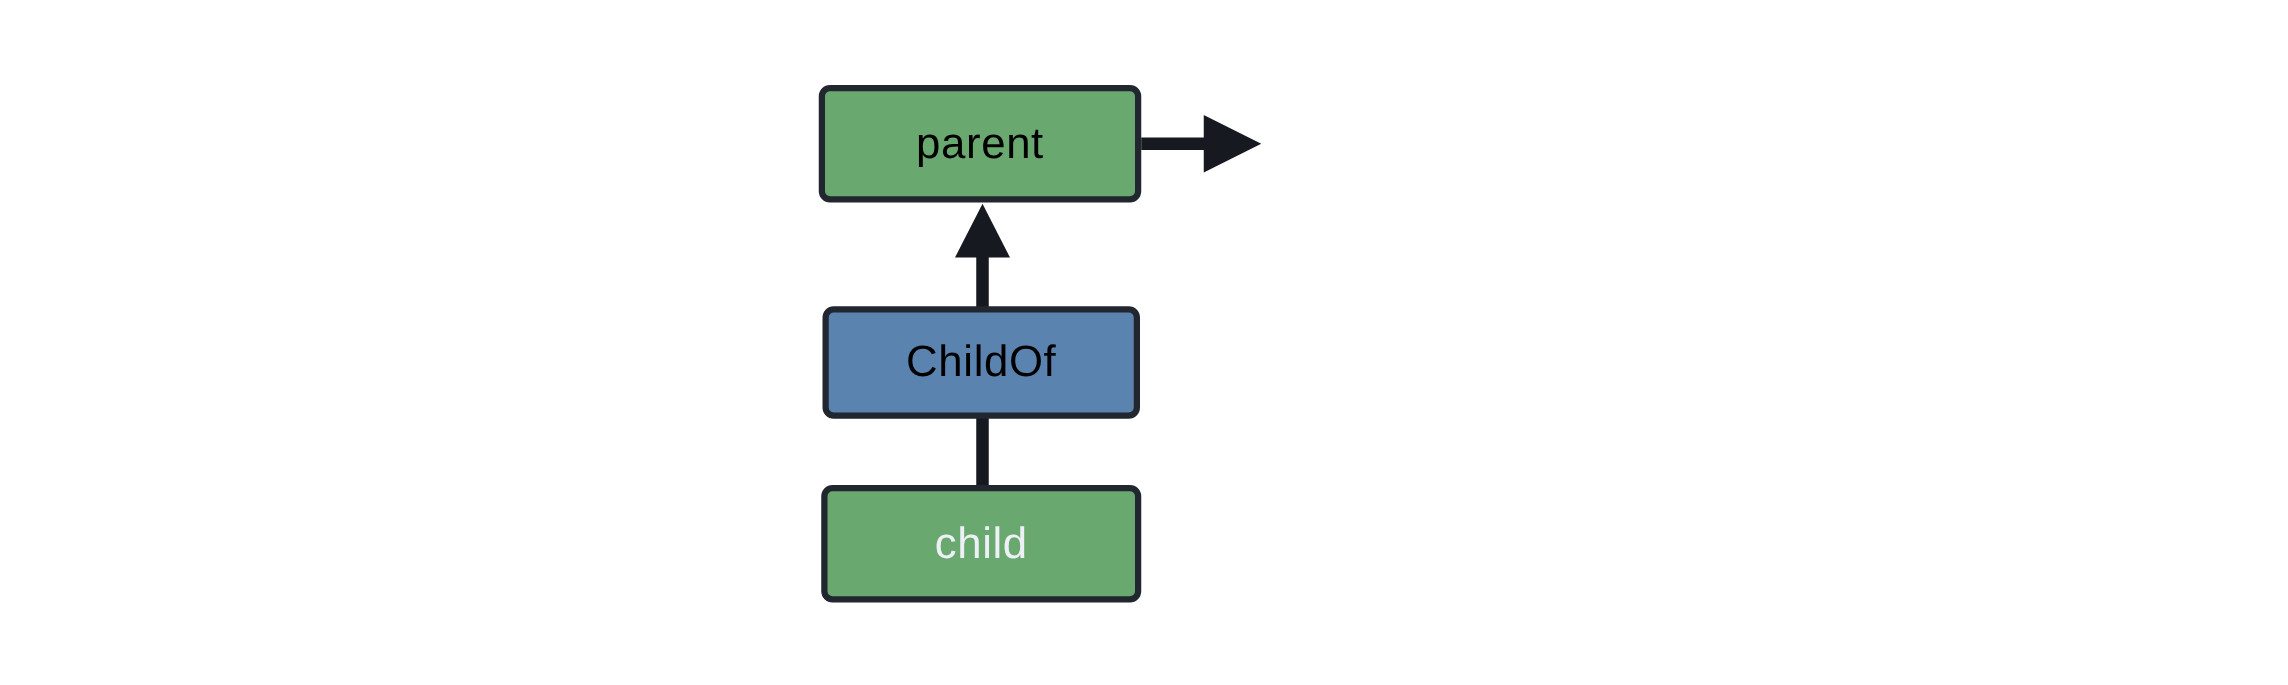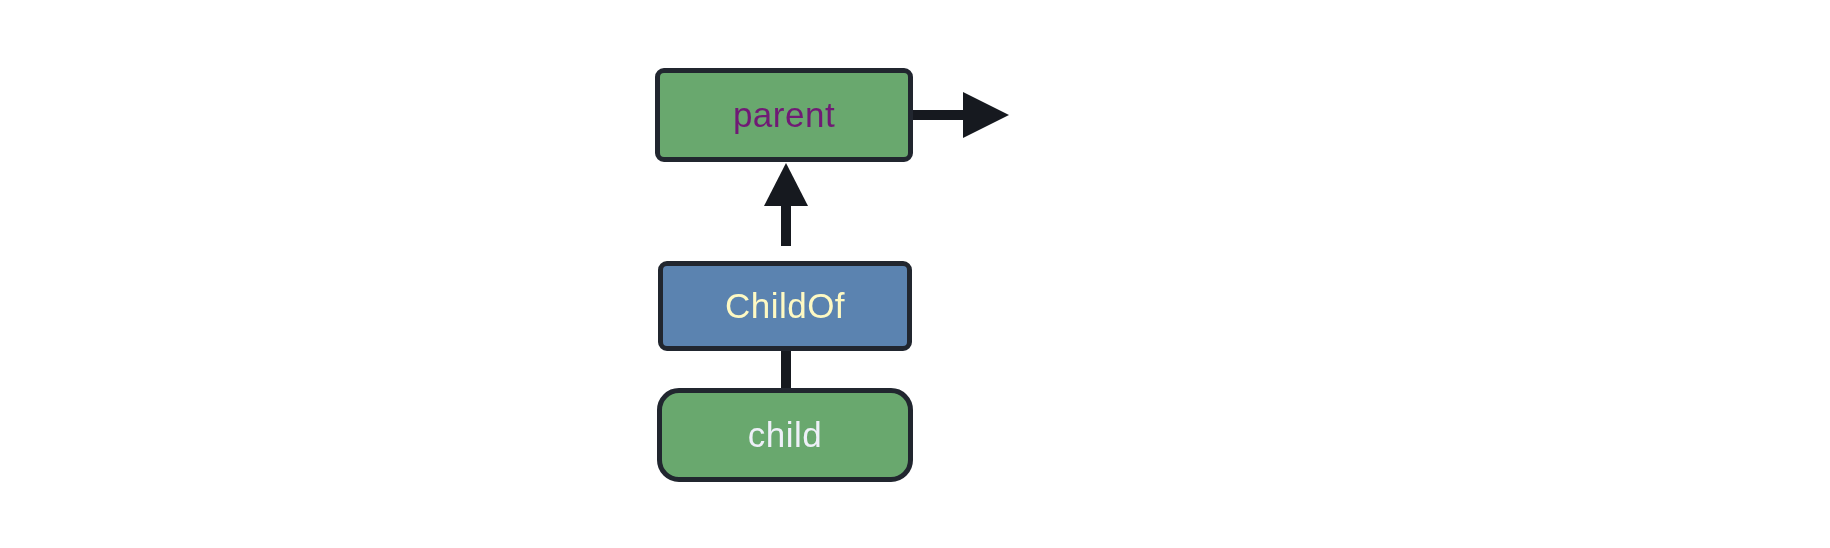--- a/index.html
+++ b/index.html
@@ -34,21 +34,21 @@
     align-items: center;
     justify-content: center;
     font-size: 35px;
     font-weight: 400;
     letter-spacing: 0.5px;
     color: #eef0f8;
   }
   .node-parent   { left: 655px;  top: 68px;  width: 258px; height: 94px; }
   .node-position { left: 1010px; top: 70px;  width: 265px; height: 90px; }
   .node-childof  { left: 658px;  top: 245px; width: 254px; height: 90px; }
-  .node-child    { left: 657px;  top: 388px; width: 256px; height: 94px; border-radius: 22px; }
+  .node-child    { left: 657px;  top: 388px; width: 256px; height: 94px; }
 </style>
 </head>
 <body>
 
 <div class="canvas">
 
   <svg class="edges-layer" width="1830" height="548" viewBox="0 0 1830 548" xmlns="http://www.w3.org/2000/svg">
 
     <g>
       <line x1="913" y1="115" x2="968" y2="115" stroke-width="10" stroke="#16191f"></line>
@@ -58,26 +58,26 @@
     <g>
       <line x1="786" y1="246" x2="786" y2="200" stroke-width="10" stroke="#16191f"></line>
       <polygon points="764,206 786,163 808,206" fill="#16191f"></polygon>
     </g>
 
     <g>
       <line x1="786" y1="390" x2="786" y2="334" stroke-width="10" stroke="#16191f"></line>
     </g>
   </svg>
 
-  <div class="node node-parent" style="background: rgb(105, 168, 110); border-color: rgb(33, 38, 47); color: #701a75;">
+  <div class="node node-parent" style="background: rgb(105, 168, 110); border-color: rgb(33, 38, 47); color: #000000;">
     <span>parent</span>
   </div>
 
 
-  <div class="node node-childof" style="background: rgb(91, 131, 176); border-color: rgb(33, 38, 47); color: #fef9c3; margin-top: 16px;">
+  <div class="node node-childof" style="background: rgb(91, 131, 176); border-color: rgb(33, 38, 47); color: #000000;">
     <span>ChildOf</span>
   </div>
 
   <div class="node node-child" style="background: rgb(105, 168, 110); border-color: rgb(33, 38, 47); color: rgb(238, 240, 248);">
     <span>child</span>
   </div>
 
 </div>
 
 </body></html>

